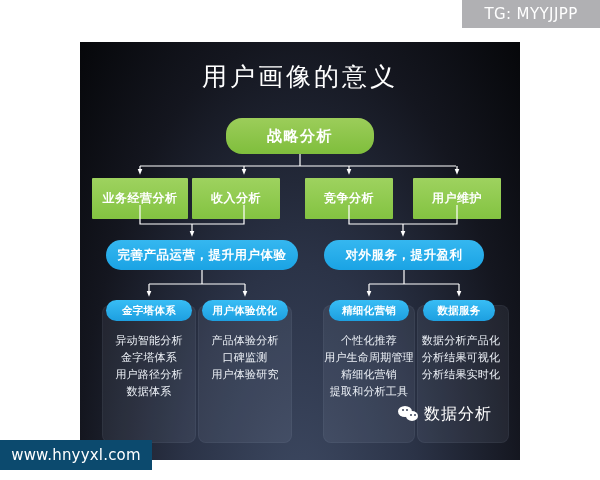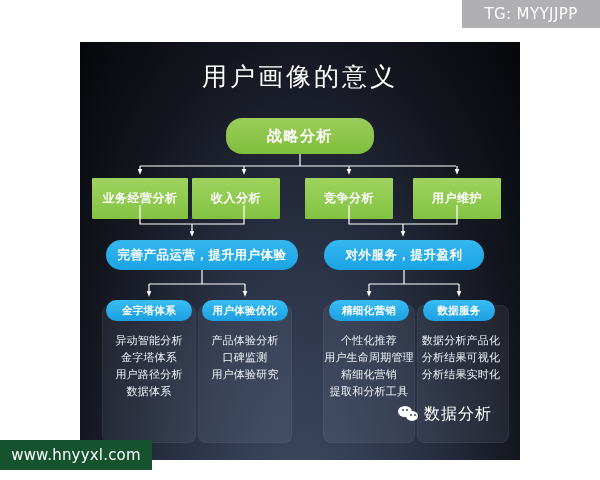--- a/index.html
+++ b/index.html
@@ -35,21 +35,21 @@
     justify-content: center;
     z-index: 40;
   }
 
   .site-label {
     position: absolute;
     left: 0px;
     top: 440px;
     width: 152px;
     height: 30px;
-    background: #14532d;
+    background: #0c4a6e;
     color: #ffffff;
     font-size: 15px;
     display: flex;
     align-items: center;
     justify-content: center;
     letter-spacing: 0.2px;
     z-index: 40;
   }
 
   

